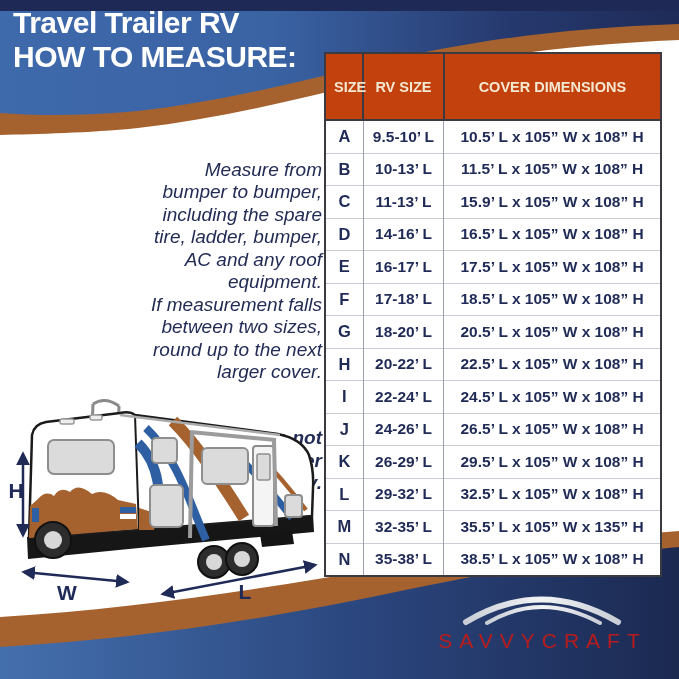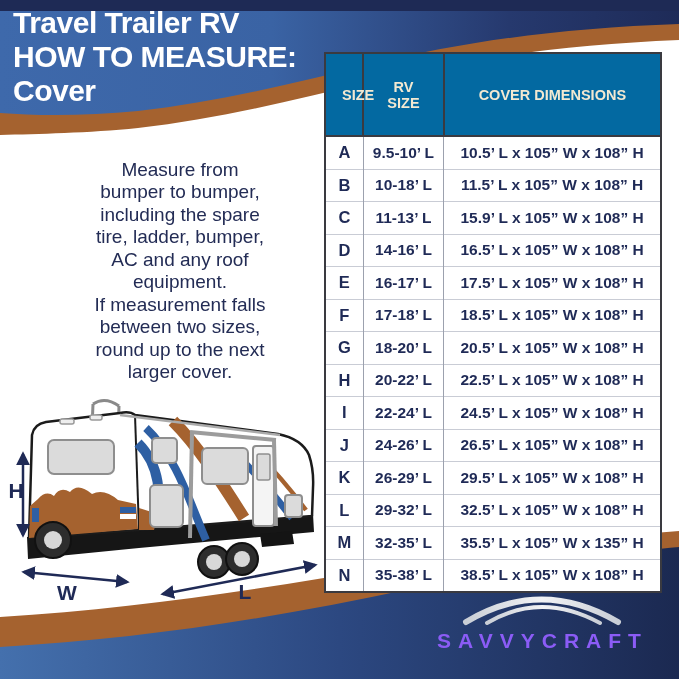--- a/index.html
+++ b/index.html
@@ -10,33 +10,33 @@
   svg{display:block;}
   
   .hdr-svg{position:absolute;top:0;left:0;z-index:1;}
   .title{
     position:absolute;top:6px;left:13px;z-index:2;
     color:#ffffff;font-weight:bold;font-size:30px;line-height:34px;letter-spacing:-0.5px;
   }
   
   .instructions{
     position:absolute;top:136px;left:38px;width:284px;z-index:2;
-    text-align:center;color:#232C55;
+    text-align:right;color:#232C55;font-style:italic;
     font-size:19px;line-height:22.5px;white-space:pre-line;
   }
   .instructions .note{margin-top:21px;font-weight:bold;}
   
   .size-table{
     position:absolute;top:52px;left:324px;z-index:4;
     width:338px;border-collapse:collapse;table-layout:fixed;background:#ffffff;
     border:2px solid #3A3A40;
   }
   .size-table th{
-    background:#0369a1;color:#F3E9D2;font-weight:bold;font-size:14.5px;
-    height:49px;border:2px solid #3A3A40;text-align:center;padding:16px;
+    background:#c2410c;color:#F3E9D2;font-weight:bold;font-size:14.5px;
+    height:49px;border:2px solid #3A3A40;text-align:center;padding:8px;
   }
   .size-table td{
     color:#1F2A56;font-weight:bold;font-size:15.5px;text-align:center;
     height:31.5px;padding:0;white-space:nowrap;
   }
   .size-table td + td{border-left:1.5px solid #9CA1AE;margin-left:17px;}
   .size-table tbody tr + tr td{border-top:1.5px solid #C9CCD5;}
   .size-table td:first-child{font-size:16.5px;}
   
   .trailer-svg{position:absolute;top:388px;left:8px;z-index:3;}
@@ -44,21 +44,21 @@
     position:absolute;z-index:5;width:28px;text-align:center;
     color:#1F2A56;font-weight:bold;font-size:21px;
   }
   .dim-h{top:479px;left:2px;}
   .dim-w{top:581px;left:53px;}
   .dim-l{top:580px;left:231px;}
   
   .ftr-svg{position:absolute;left:0;bottom:0;z-index:2;}
   .brand{
     position:absolute;top:629px;left:403px;width:272px;z-index:3;
-    text-align:center;color:#8b5cf6;font-size:21px;font-weight:bold;
+    text-align:center;color:#b91c1c;font-size:21px;font-weight:normal;
     letter-spacing:7px;text-indent:7px;
   }
 </style>
 </head>
 <body>
 
 <svg class="hdr-svg" width="679" height="140" viewBox="0 0 679 140">
   <defs>
     <linearGradient id="hdrGrad" x1="0" y1="0" x2="1" y2="0">
       <stop offset="0" stop-color="#3E69AB"></stop>
@@ -68,21 +68,20 @@
     </linearGradient>
   </defs>
   <path d="M0,0 H679 V40 C560,45 462,59 372,81 C292,101 216,119 138,128 C88,133 38,134 0,135 Z" fill="#A5622F"></path>
   <path d="M0,0 H679 V24 C560,28 462,42 372,64 C292,84 216,102 138,111 C88,116 38,116 0,113 Z" fill="url(#hdrGrad)"></path>
   <rect x="0" y="0" width="679" height="11" fill="#1E2A55"></rect>
 </svg>
 
 <div class="title">
   <div>Travel Trailer RV</div>
   <div>HOW TO MEASURE:</div>
-  <div>Cover</div>
 </div>
 
 <div class="instructions">
   <div>Measure from
 bumper to bumper,
 including the spare
 tire, ladder, bumper,
 AC and any roof
 equipment.
 If measurement falls
@@ -108,21 +107,21 @@
     </tr>
   </thead>
   <tbody>
       <tr>
         <td>A</td>
         <td>9.5-10’ L</td>
         <td>10.5’ L x 105” W x 108” H</td>
       </tr>
       <tr>
         <td>B</td>
-        <td>10-18’ L</td>
+        <td>10-13’ L</td>
         <td>11.5’ L x 105” W x 108” H</td>
       </tr>
       <tr>
         <td>C</td>
         <td>11-13’ L</td>
         <td>15.9’ L x 105” W x 108” H</td>
       </tr>
       <tr>
         <td>D</td>
         <td>14-16’ L</td>

